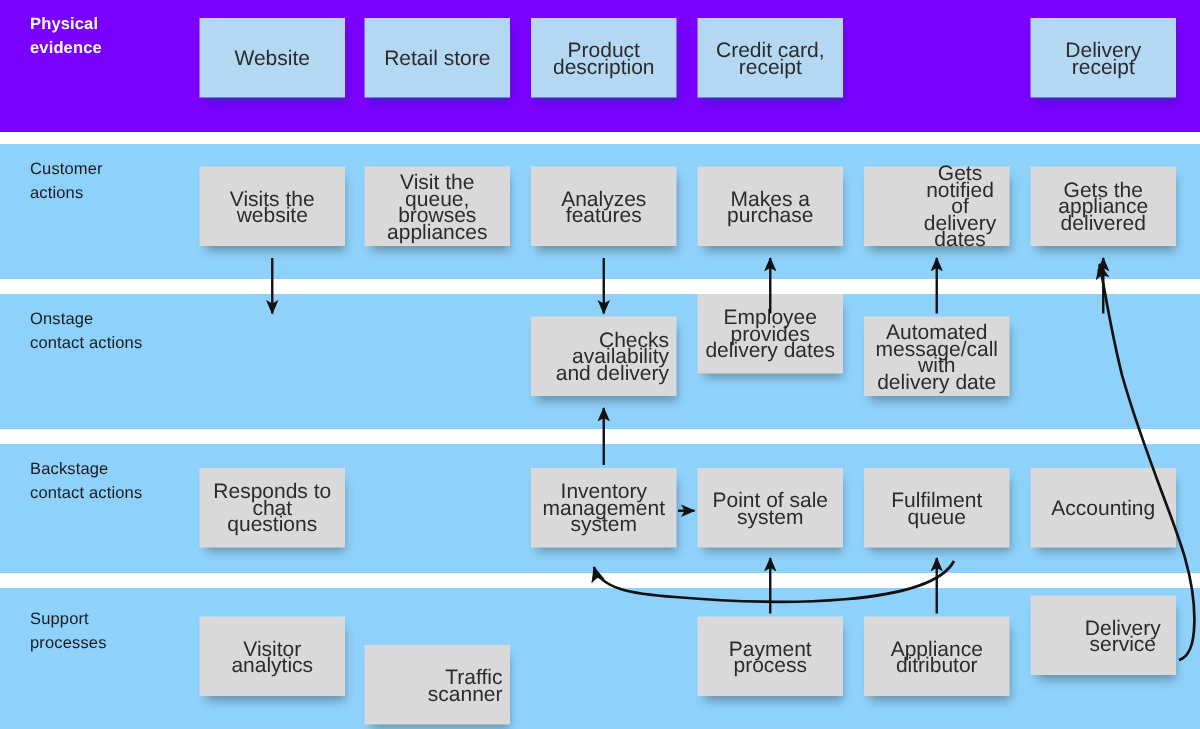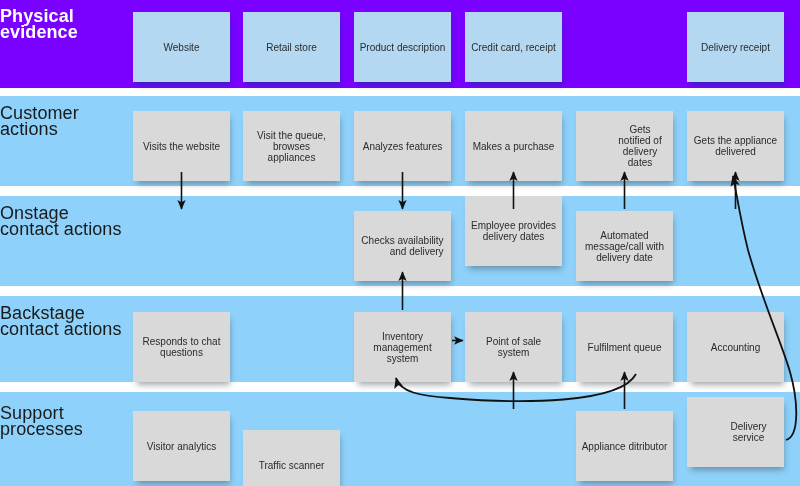--- a/index.html
+++ b/index.html
@@ -15,39 +15,39 @@
     background:#ffffff;
   }
   
   .band{position:absolute;left:0;width:800px;}
   .band-physical{background:#7a00ff;}
   .band-row{background:#8ed1fa;}
 
   
   .row-title{
     position:absolute;
-    left:0;
-    font-size:18px;
+    left:20px;
+    font-size:11px;
     line-height:16px;
     color:#1a1a1a;
     white-space:pre-line;
     letter-spacing:0.1px;
   }
   .row-title.physical{color:#ffffff;font-weight:bold;}
 
   
   .card{
     position:absolute;
     width:97px;
-    height:70px;
+    height:53px;
     display:flex;
     align-items:center;
     justify-content:center;
     text-align:center;
-    font-size:10px;
+    font-size:14px;
     line-height:11px;
     color:#2b2b2b;
     padding:2px 5px;
     box-sizing:border-box;
     white-space:pre-line;
   }
   .card-evidence{
     background:#b4d8f2;
     box-shadow:2px 5px 5px -2px rgba(0,60,140,.55);
   }
@@ -113,20 +113,21 @@
 questions</div>
   <div class="card card-process" style="left:354px;top:312px;">Inventory
 management
 system</div>
   <div class="card card-process" style="left:465px;top:312px;">Point of sale system</div>
   <div class="card card-process" style="left:576px;top:312px;">Fulfilment queue</div>
   <div class="card card-process" style="left:687px;top:312px;">Accounting</div>
 
   <div class="card card-process" style="left:133px;top:411px;">Visitor analytics</div>
   <div class="card card-process" style="left:243px;top:430px;text-align:right;">Traffic scanner</div>
+  <div class="card card-process" style="left:465px;top:411px;">Payment process</div>
   <div class="card card-process" style="left:576px;top:411px;">Appliance ditributor</div>
   <div class="card card-process" style="left:687px;top:397px;padding-left:31px;">Delivery service</div>
 
   <svg id="connectors" viewBox="0 0 800 486">
     <defs>
       <marker id="ah" markerWidth="7" markerHeight="7" refX="5.6" refY="3" orient="auto">
         <path d="M0,0.4 L6,3 L0,5.6 L1.4,3 Z" fill="#111111"></path>
       </marker>
     </defs>
 

